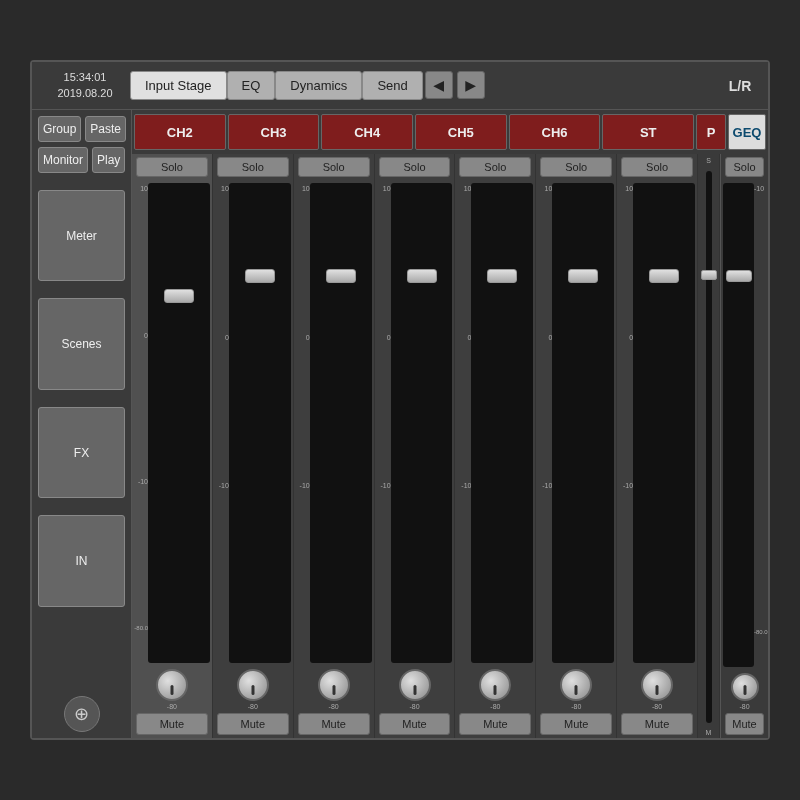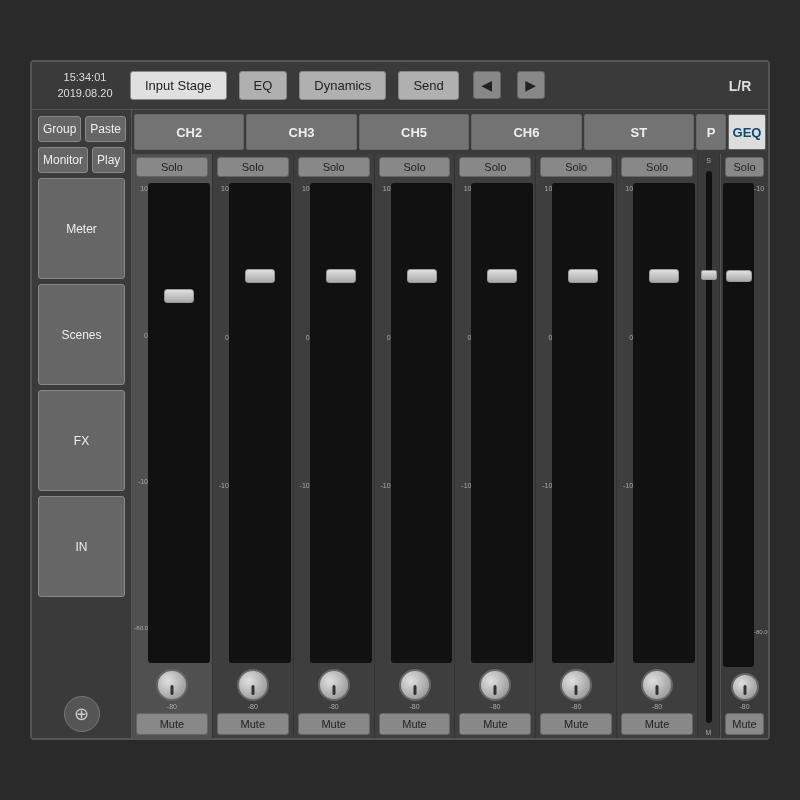--- a/index.html
+++ b/index.html
@@ -32,21 +32,21 @@
     }
     .time-display {
       width: 90px;
       text-align: center;
       color: #ddd;
       font-size: 11px;
       line-height: 1.4;
     }
     .nav-tabs {
       display: flex;
-      gap: 12px;
+      gap: 0;
       flex: 1;
     }
     .nav-tab {
       padding: 6px 14px;
       background: #b0b0b0;
       border: 1px solid #888;
       border-radius: 3px;
       color: #222;
       font-size: 13px;
       cursor: pointer;
@@ -106,21 +106,21 @@
       font-size: 12px;
       cursor: pointer;
       text-align: center;
     }
     .sidebar-btn.active {
       background: #1a7acc;
       border-color: #1a7acc;
     }
     .sidebar-btn.full {
       width: 100%;
-      margin-top: 0;
+      margin-top: 12px;
     }
     .globe-btn {
       width: 36px;
       height: 36px;
       background: #555;
       border: 1px solid #777;
       border-radius: 50%;
       display: flex;
       align-items: center;
       justify-content: center;
@@ -144,21 +144,21 @@
       background: #555;
       border: 1px solid #666;
       border-radius: 2px;
       margin: 2px 1px;
       color: #eee;
       font-size: 13px;
       font-weight: bold;
       cursor: pointer;
     }
     .ch-header.dark {
-      background: #737373;
+      background: #7f1d1d;
       color: #eee;
     }
     .ch-header.geq {
       background: #ddd;
       color: #0c4a6e;
       font-weight: bold;
       font-size: 13px;
     }
     .solo-btn {
       width: 90%;
@@ -253,20 +253,21 @@
       <button class="sidebar-btn full">IN</button>
       <div style="flex:1"></div>
       <div class="globe-btn">⊕</div>
     </div>
 
     <div class="channels-area">
 
       <div style="display:flex; height:44px; padding: 2px 1px;">
         <div class="ch-header dark">CH2</div>
         <div class="ch-header dark">CH3</div>
+        <div class="ch-header dark">CH4</div>
         <div class="ch-header dark">CH5</div>
         <div class="ch-header dark">CH6</div>
         <div class="ch-header dark">ST</div>
         <div class="ch-header dark" style="max-width:30px;">P</div>
         <div class="ch-header geq" style="max-width:38px;">GEQ</div>
       </div>
 
       <div style="display:flex; flex:1; overflow:hidden;">
 
         <div style="flex:1; display:flex; flex-direction:column; align-items:center; background:#505050; border-right:1px solid #333; min-width:0;">

